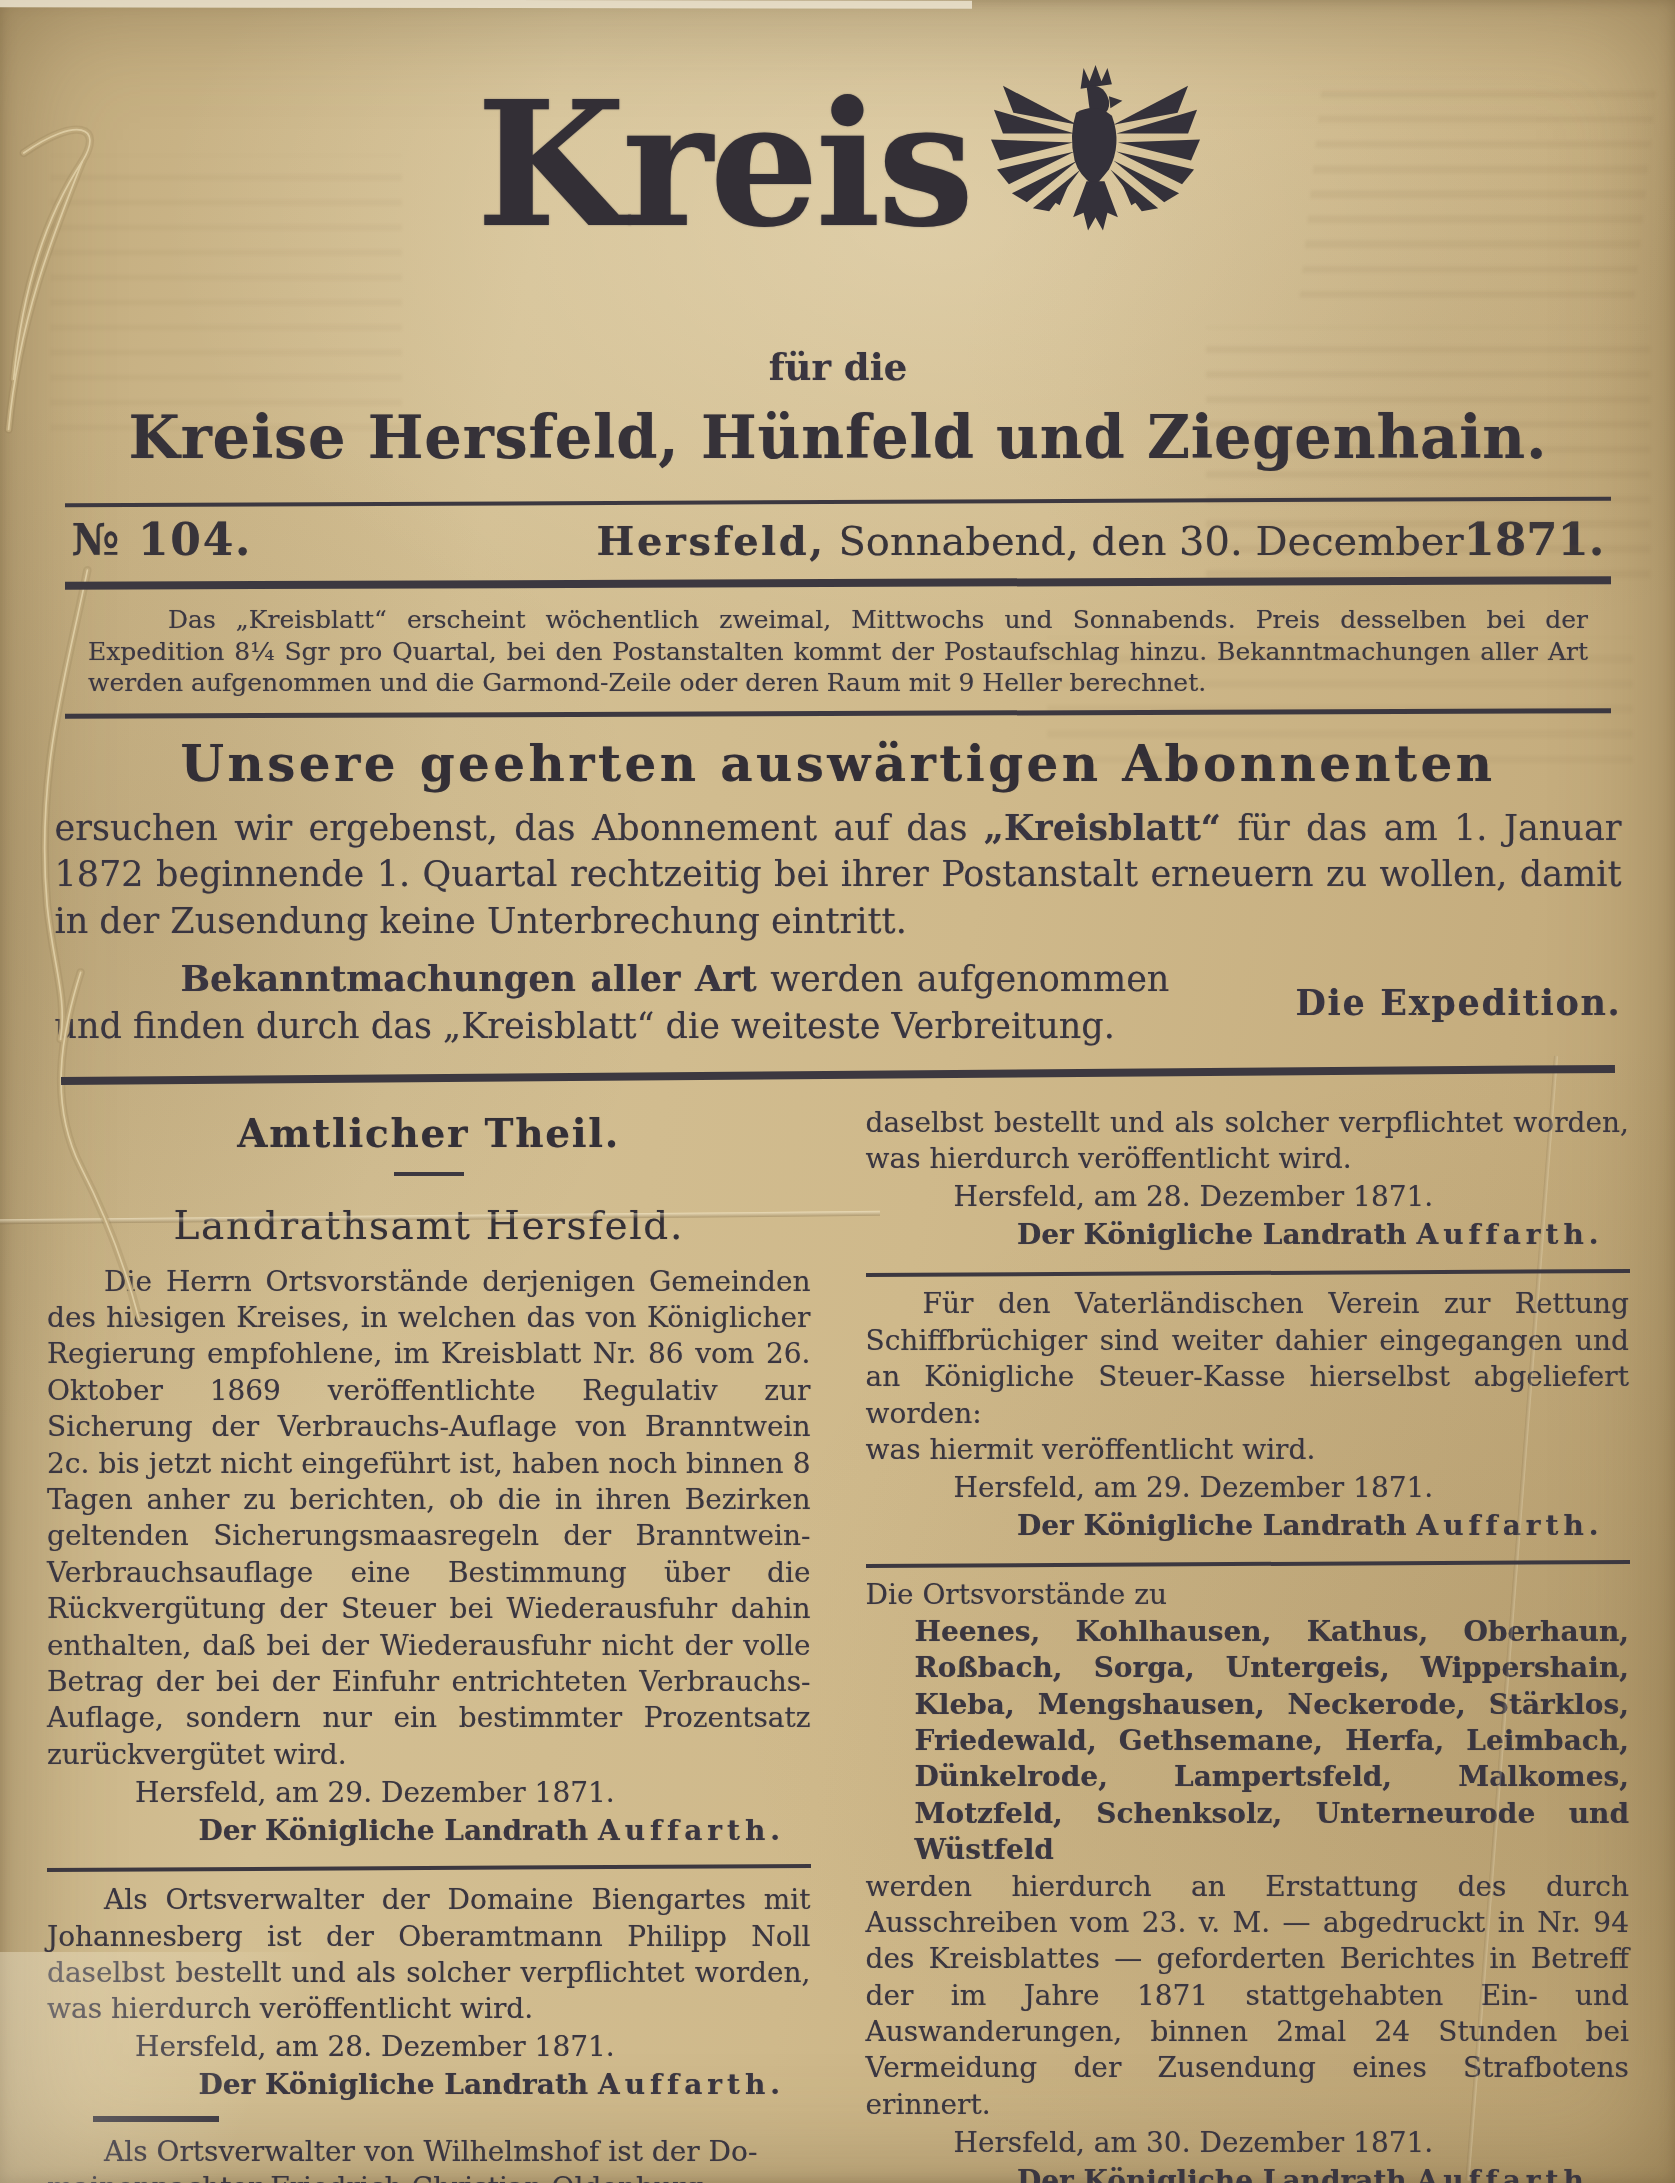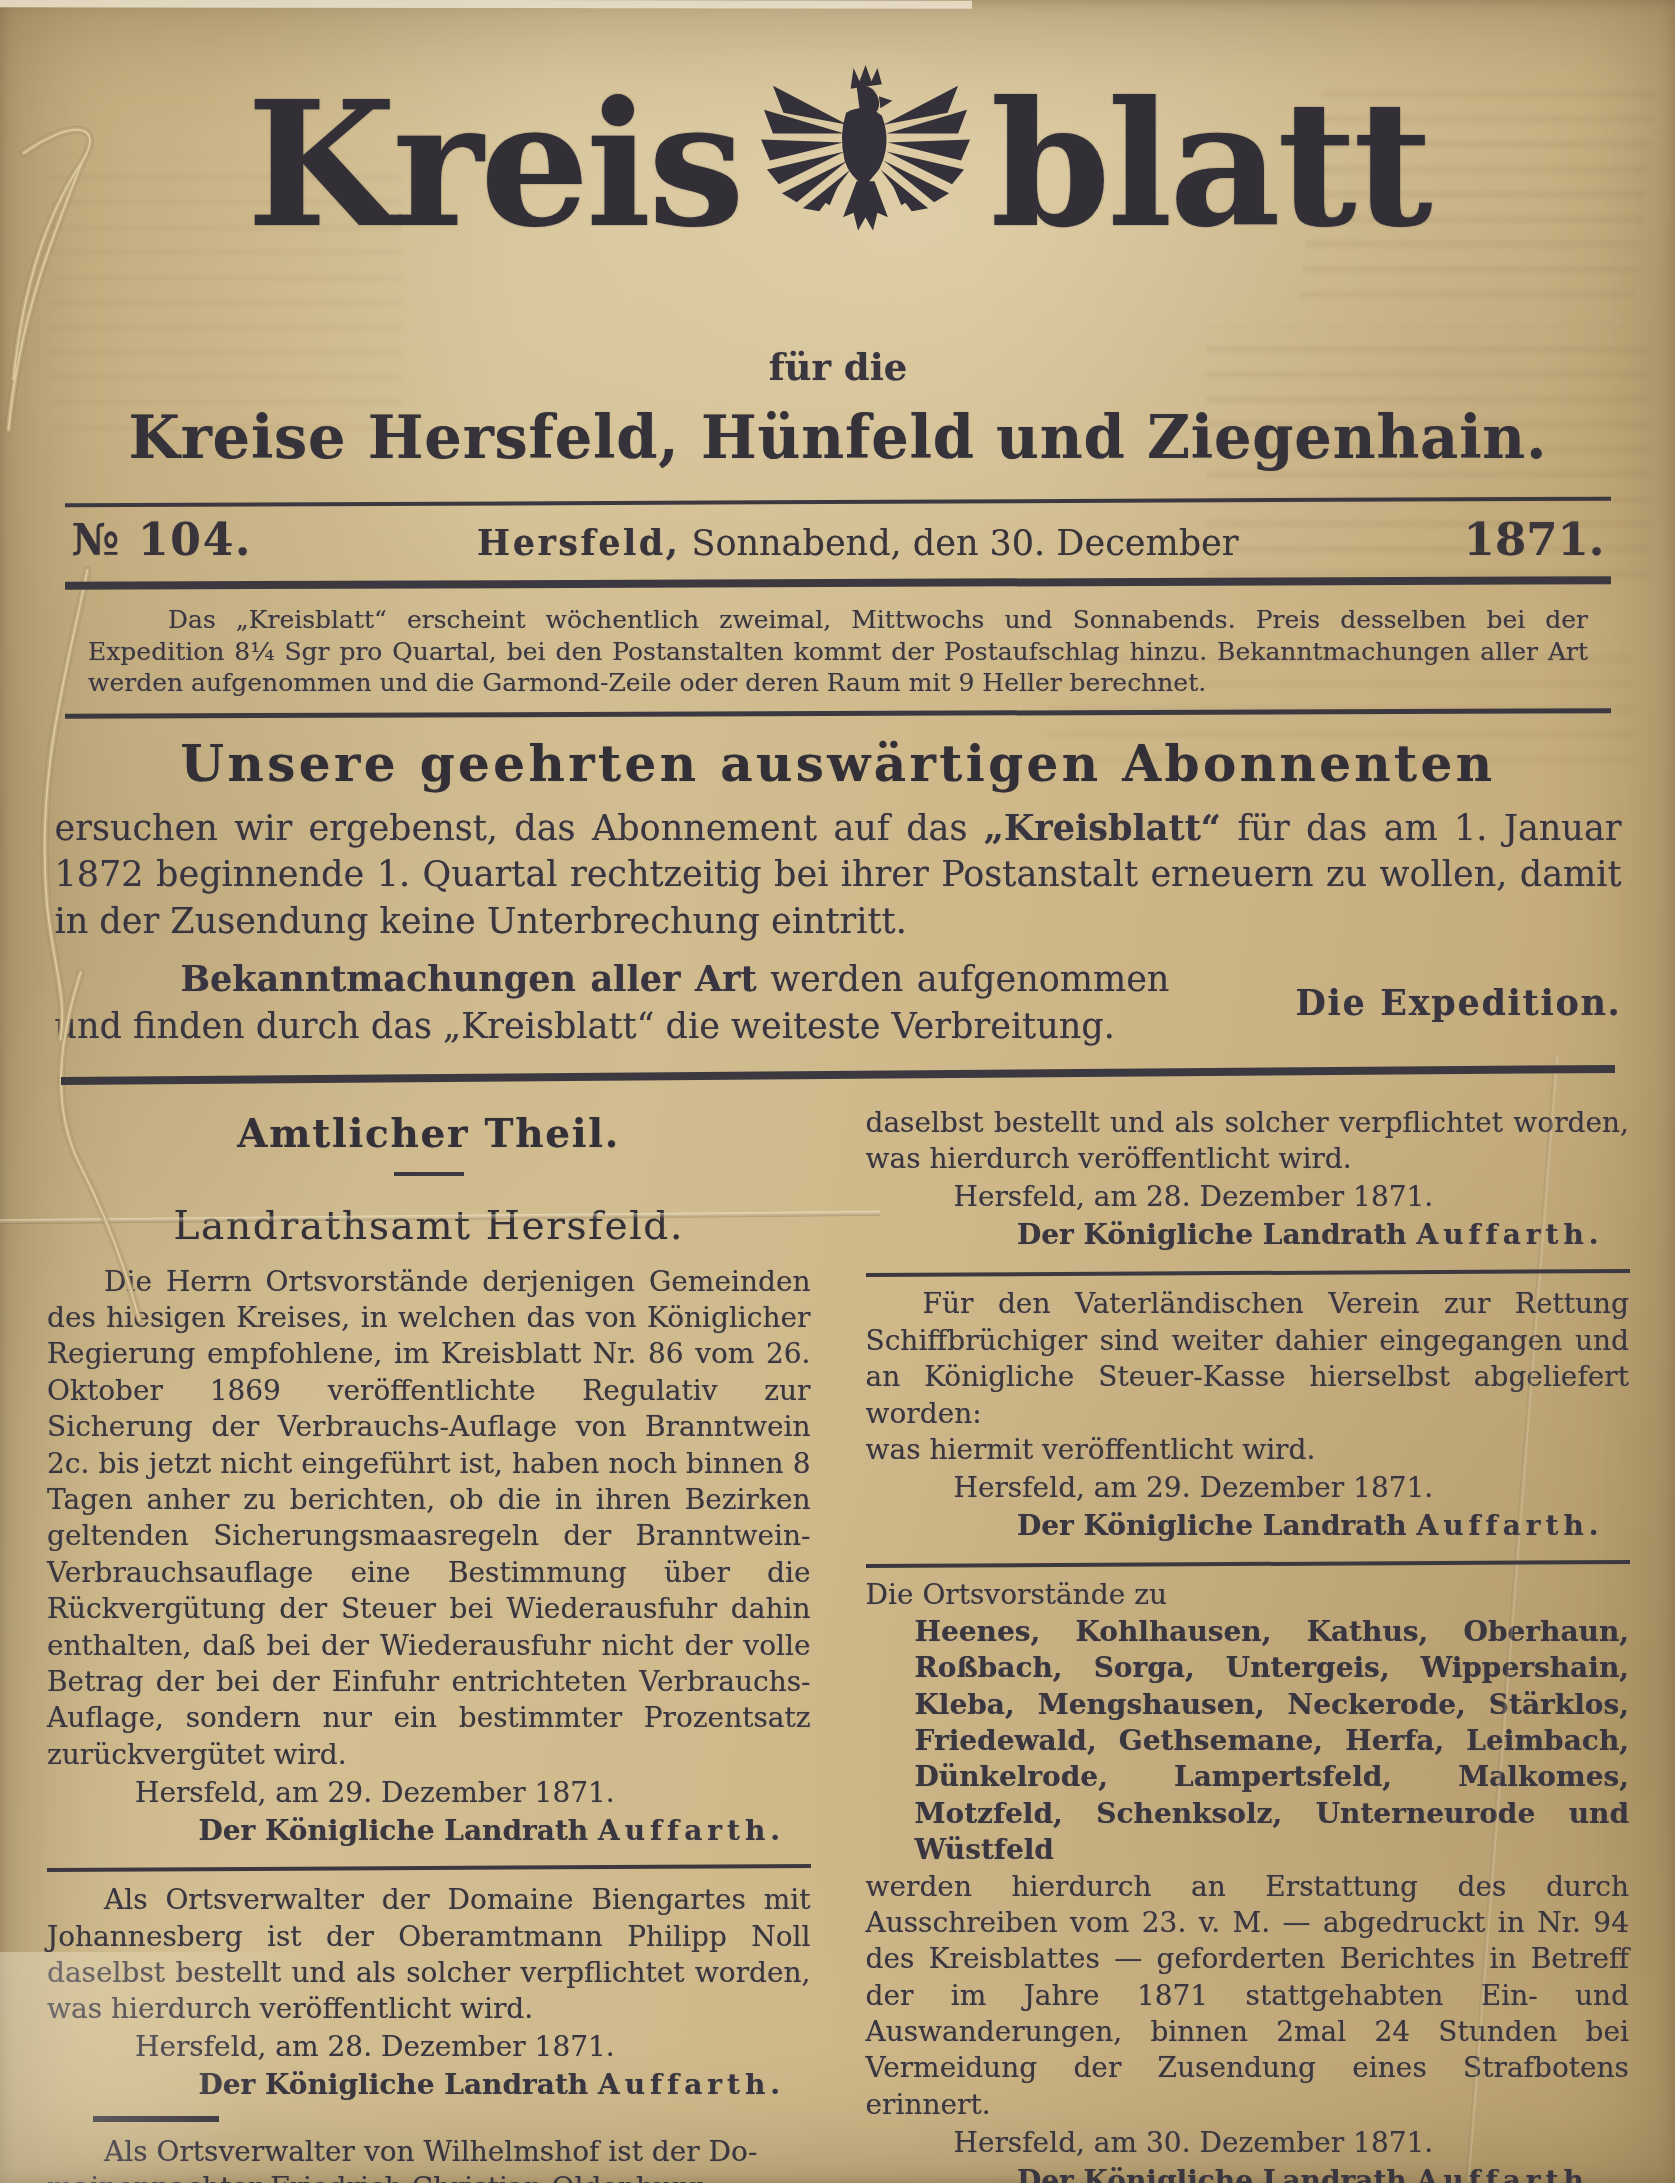--- a/index.html
+++ b/index.html
@@ -43,21 +43,21 @@
   .title-word{font-size:172px;line-height:.95;font-weight:bold;letter-spacing:-3.4px;
     font-family:"DejaVu Serif",serif;color:#332f36;text-shadow:0 0 1.7px rgba(51,47,54,.5);}
   .eagle{width:209px;height:189px;margin-top:8.4px;flex:0 0 auto;}
   .tagline{margin-top:99px;font-size:37px;font-weight:bold;color:#3a3640;}
   .region-line{margin-top:13.4px;font-size:59px;font-weight:bold;letter-spacing:0.8px;color:#363239;}
 
   .rule{margin:0 auto;background:#3c3840;}
   .rule.r-thin{width:1546px;height:4.2px;margin-top:28.5px;transform:rotate(-.25deg);}
   .issue-row{width:1533px;margin:8.4px auto 0;display:flex;align-items:baseline;}
   .issue-no{font-size:44px;font-weight:bold;letter-spacing:1.7px;}
-  .issue-center{flex:1;text-align:center;font-size:35px;}
+  .issue-center{flex:1;text-align:right;font-size:40px;}
   .issue-center .place{font-weight:bold;letter-spacing:2.5px;}
   .issue-year{font-size:45px;font-weight:bold;}
   .rule.r-thick{width:1546px;height:7.5px;margin-top:13.4px;transform:rotate(-.2deg);}
   .imprint{width:1500px;margin:17px auto 0;font-size:25px;line-height:1.27;text-align:justify;text-indent:80px;color:#3c3842;}
   .rule.r-med{width:1546px;height:5px;margin-top:11.7px;transform:rotate(-.2deg);}
 
   
   .notice{width:1567px;margin:0 auto;}
   .notice-heading{margin-top:18.4px;text-align:center;font-size:50px;font-weight:bold;letter-spacing:3.4px;color:#332f36;}
   .notice-p{margin:11.7px 0 0;font-size:35px;line-height:1.33;text-align:justify;color:#393540;}
@@ -144,21 +144,20 @@
             <path d="M55 54 L0 52 L6 66 z"></path>
             <path d="M56 60 L4 72 L12 82 z"></path>
             <path d="M58 66 L14 88 L24 94 z"></path>
             <path d="M60 72 L28 98 L39 100 z"></path>
           </g>
           <path d="M64 80 l-9 24 7 -3 3 12 5 -9 5 9 3 -12 7 3 -9 -24 z"></path>
           <path d="M52 82 l-11 11 5 3 z"></path>
           <path d="M88 82 l11 11 -5 3 z"></path>
         </g>
       </svg>
-      <span class="title-word ink">blatt</span>
     </div>
     <div class="tagline ink">für die</div>
     <div class="region-line ink">Kreise Hersfeld, Hünfeld und Ziegenhain.</div>
   </div>
 
   <div class="rule r-thin"></div>
 
   <div class="issue-row">
     <span class="issue-no ink">№ 104.</span>
     <span class="issue-center ink"><span class="place">Hersfeld,</span><span> Sonnabend, den 30. December</span></span>

